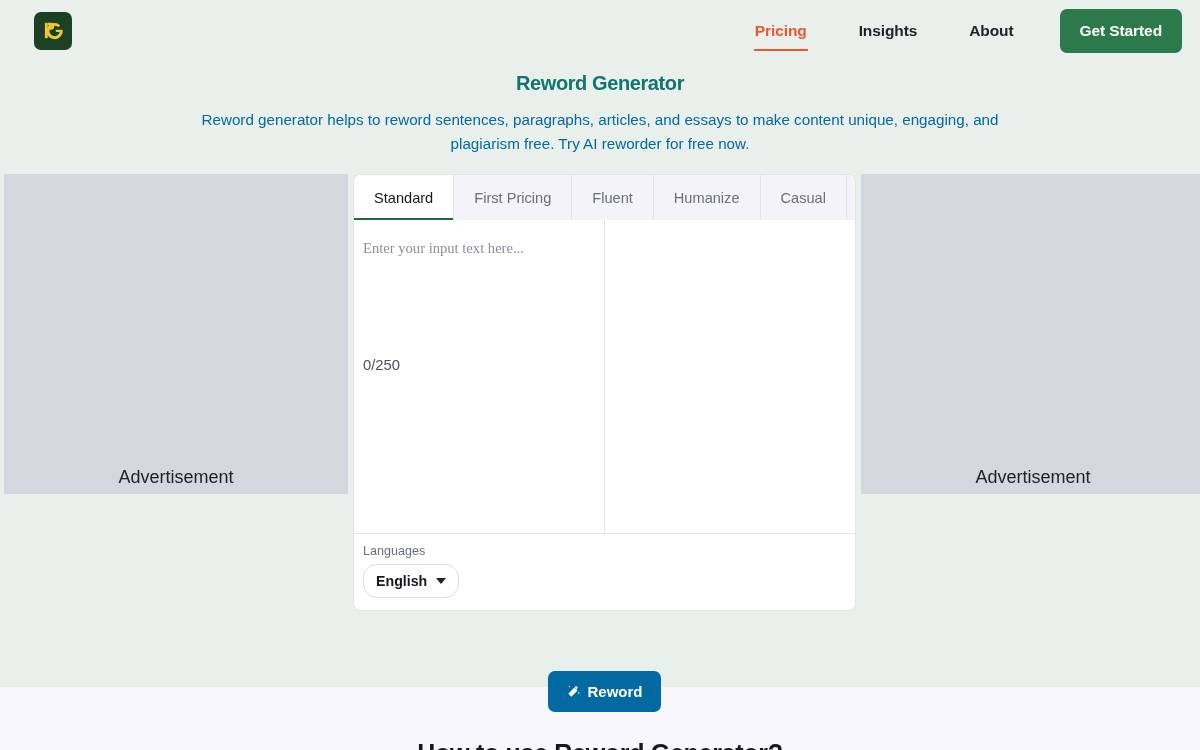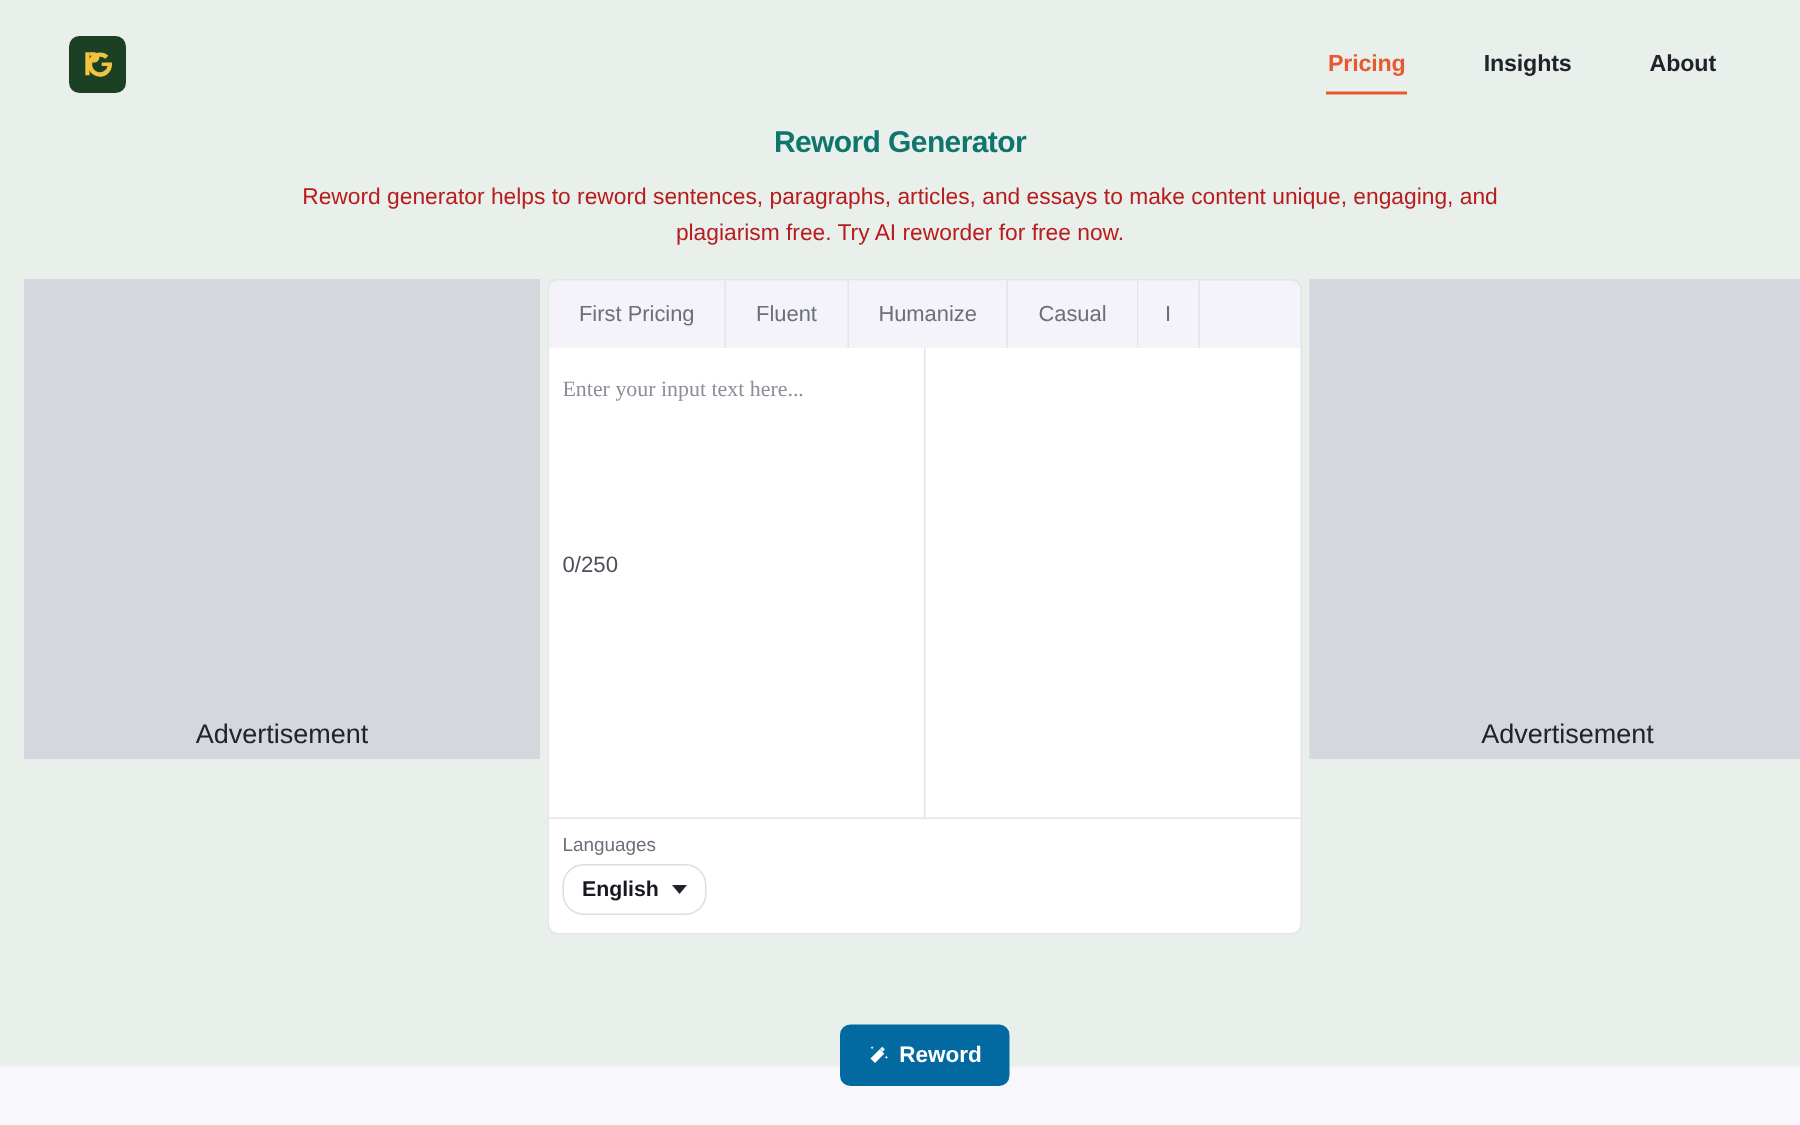--- a/index.html
+++ b/index.html
@@ -13,21 +13,21 @@
   body {
     font-family: "Liberation Sans", sans-serif;
     background: #e9efea;
     color: #1f2328;
     -webkit-font-smoothing: antialiased;
   }
 
   
   .hero {
     background: #e9efea;
-    padding: 16px;
+    padding: 4px;
     position: relative;
   }
 
   .navbar {
     height: 53px;
     display: flex;
     align-items: center;
     padding: 0 14px 0 30px;
   }
 
@@ -92,21 +92,21 @@
     font-weight: 800;
     letter-spacing: -0.4px;
     margin-top: 15px;
     color: #0f766e;
   }
 
   .page-sub {
     text-align: center;
     font-size: 15.2px;
     line-height: 24px;
-    color: #b91c1c;
+    color: #0369a1;
     width: 870px;
     margin: 13px auto 0;
   }
 
   
   .main-row {
     margin-top: 18px;
     display: flex;
     align-items: flex-start;
     height: 490px;
@@ -299,34 +299,36 @@
     </a>
 
     <div class="nav-spacer"></div>
 
     <nav class="nav-links">
       <a class="nav-link active" href="#">Pricing</a>
       <a class="nav-link" href="#">Insights</a>
       <a class="nav-link" href="#">About</a>
     </nav>
 
+    <button class="cta-btn">Get Started</button>
   </div>
 
   <h1 class="page-title">Reword Generator</h1>
   <p class="page-sub">Reword generator helps to reword sentences, paragraphs, articles, and essays to make content unique, engaging, and plagiarism free. Try AI reworder for free now.</p>
 
   <div class="main-row">
 
     <div class="ad ad-left">
       <span class="ad-label">Advertisement</span>
     </div>
 
     <div class="tool">
 
       <div class="tabs">
+        <div class="tab active">Standard</div>
         <div class="tab">First Pricing</div>
         <div class="tab">Fluent</div>
         <div class="tab">Humanize</div>
         <div class="tab">Casual</div>
         <div class="tab clipped">I</div>
       </div>
 
       <div class="panes">
         <div class="pane-in">
           <div class="ta-placeholder">Enter your input text here...</div>

